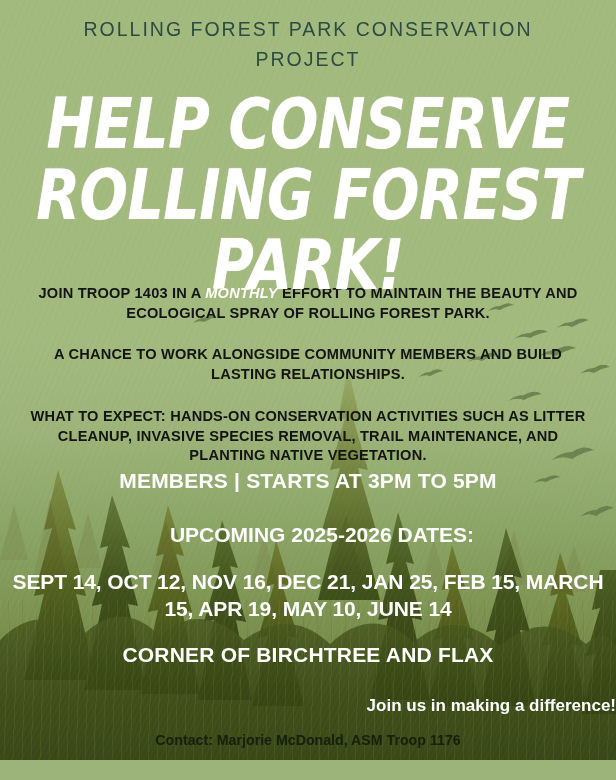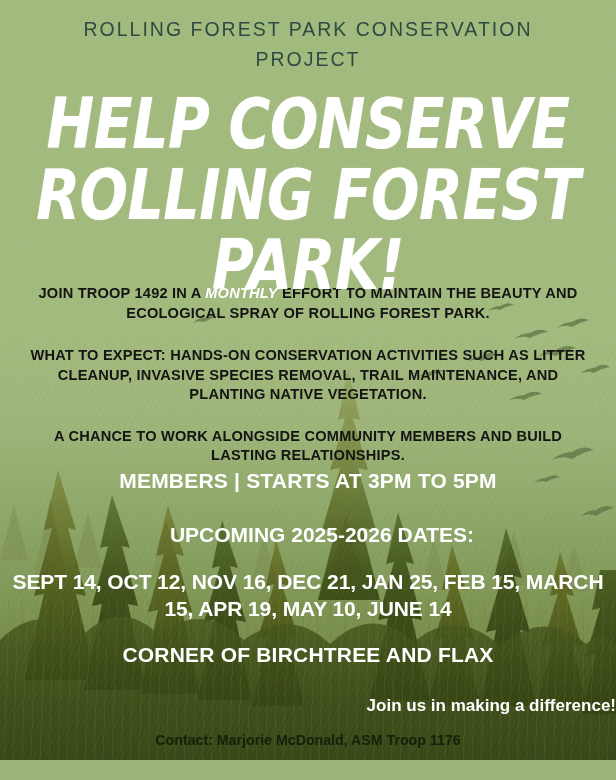--- a/index.html
+++ b/index.html
@@ -235,26 +235,26 @@
 
   <div class="content">
 
     <div class="eyebrow">ROLLING FOREST PARK CONSERVATION PROJECT</div>
 
     <div class="headline">
       <span class="l1">HELP CONSERVE</span>
       <span class="l2">ROLLING FOREST PARK!</span>
     </div>
 
-    <div class="body-blk p1"><span>JOIN TROOP 1492 IN A </span><span class="em-white">MONTHLY</span><span> EFFORT TO MAINTAIN THE BEAUTY AND ECOLOGICAL SPRAY OF ROLLING FOREST PARK.</span></div>
-
+    <div class="body-blk p1"><span>JOIN TROOP 1403 IN A </span><span class="em-white">MONTHLY</span><span> EFFORT TO MAINTAIN THE BEAUTY AND ECOLOGICAL SPRAY OF ROLLING FOREST PARK.</span></div>
+
+
+    <div class="body-blk p4">A CHANCE TO WORK ALONGSIDE COMMUNITY MEMBERS AND BUILD LASTING RELATIONSHIPS.</div>
 
     <div class="body-blk p3">WHAT TO EXPECT: HANDS-ON CONSERVATION ACTIVITIES SUCH AS LITTER CLEANUP, INVASIVE SPECIES REMOVAL, TRAIL MAINTENANCE, AND PLANTING NATIVE VEGETATION.</div>
-
-    <div class="body-blk p4">A CHANCE TO WORK ALONGSIDE COMMUNITY MEMBERS AND BUILD LASTING RELATIONSHIPS.</div>
 
     <div class="time-line">MEMBERS | STARTS AT 3PM TO 5PM</div>
 
     <div class="dates-head">UPCOMING 2025-2026 DATES:</div>
     <div class="dates-body">SEPT 14, OCT 12, NOV 16, DEC 21, JAN 25, FEB 15, MARCH 15, APR 19, MAY 10, JUNE 14</div>
 
     <div class="corner">CORNER OF BIRCHTREE AND FLAX</div>
 
     <div class="join">Join us in making a difference!</div>
 

